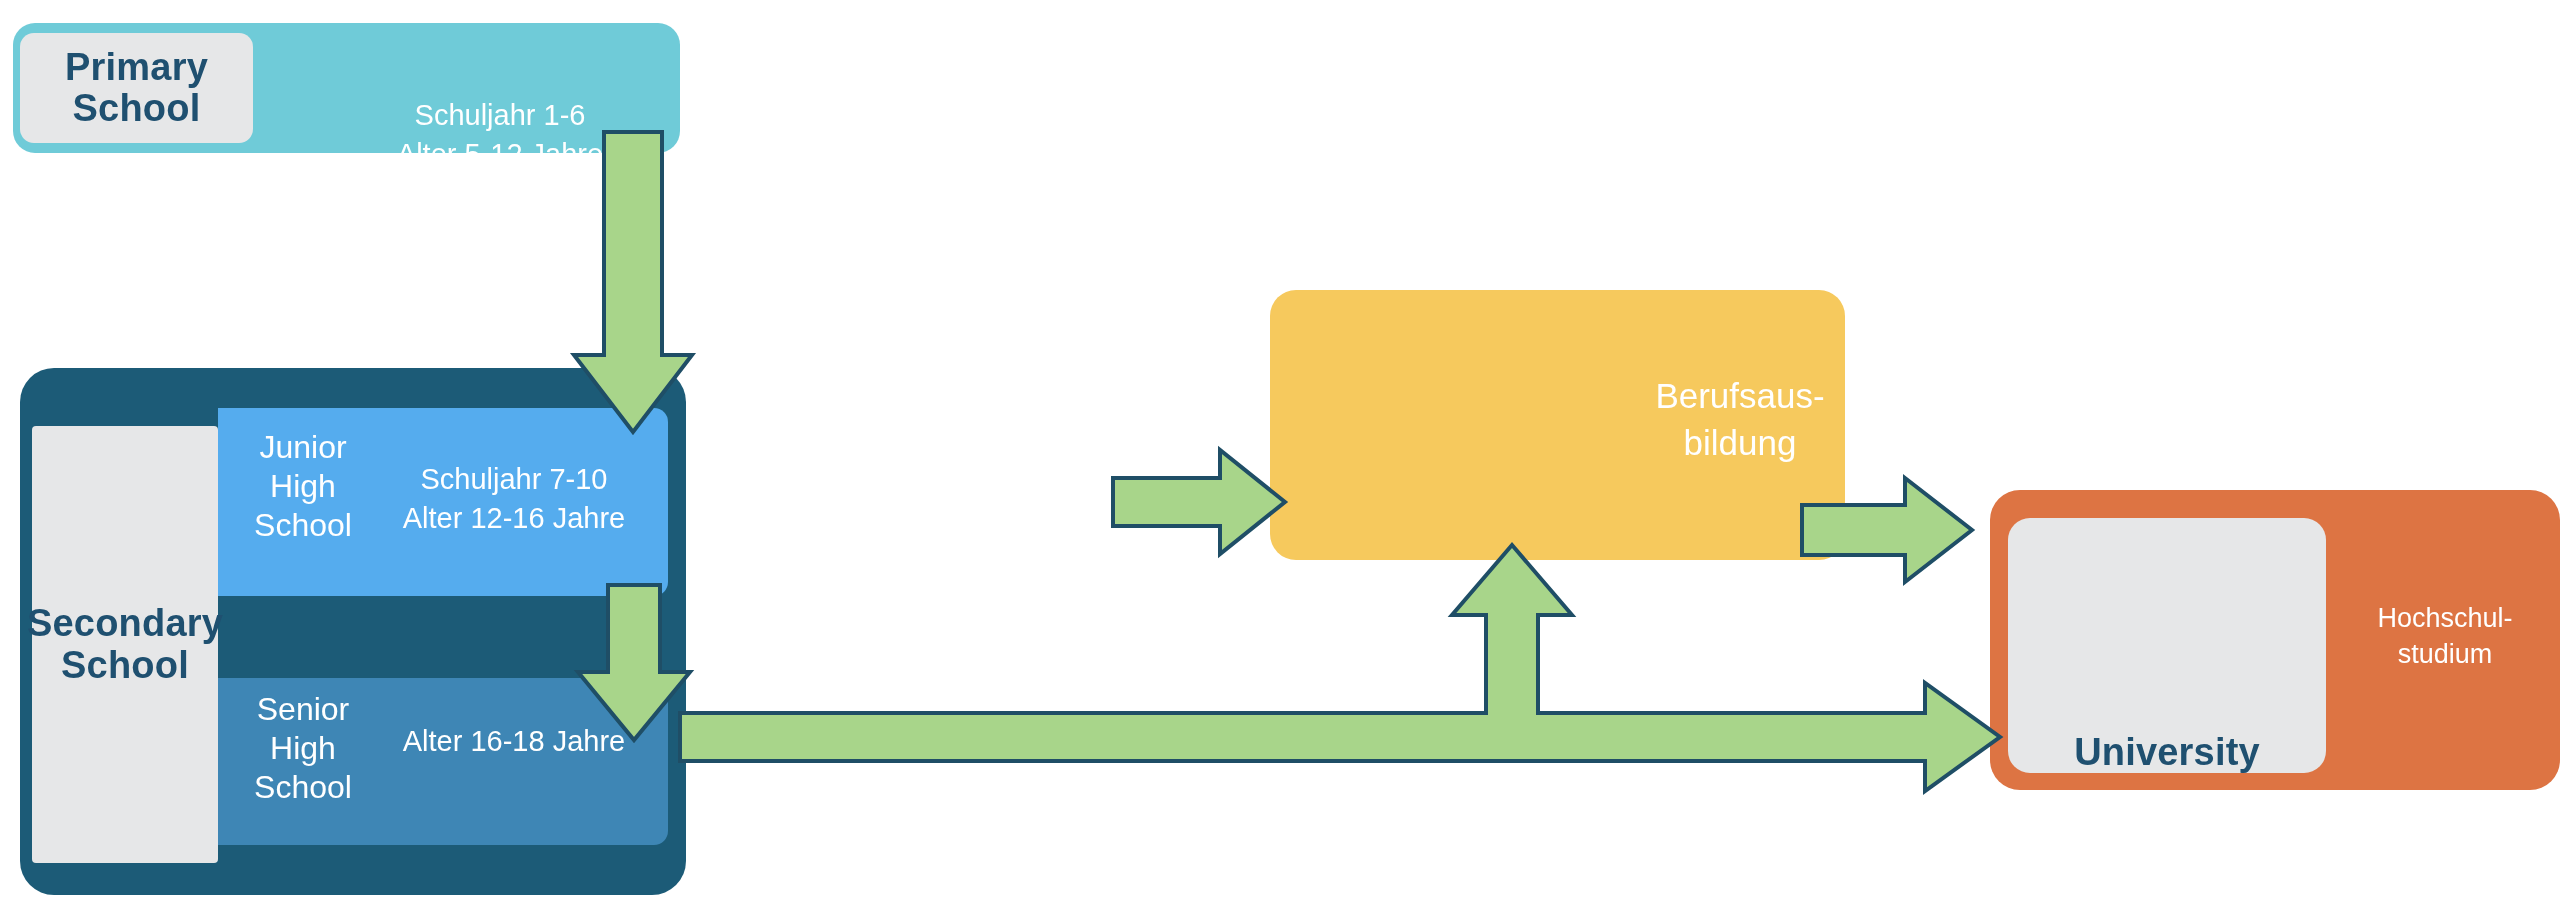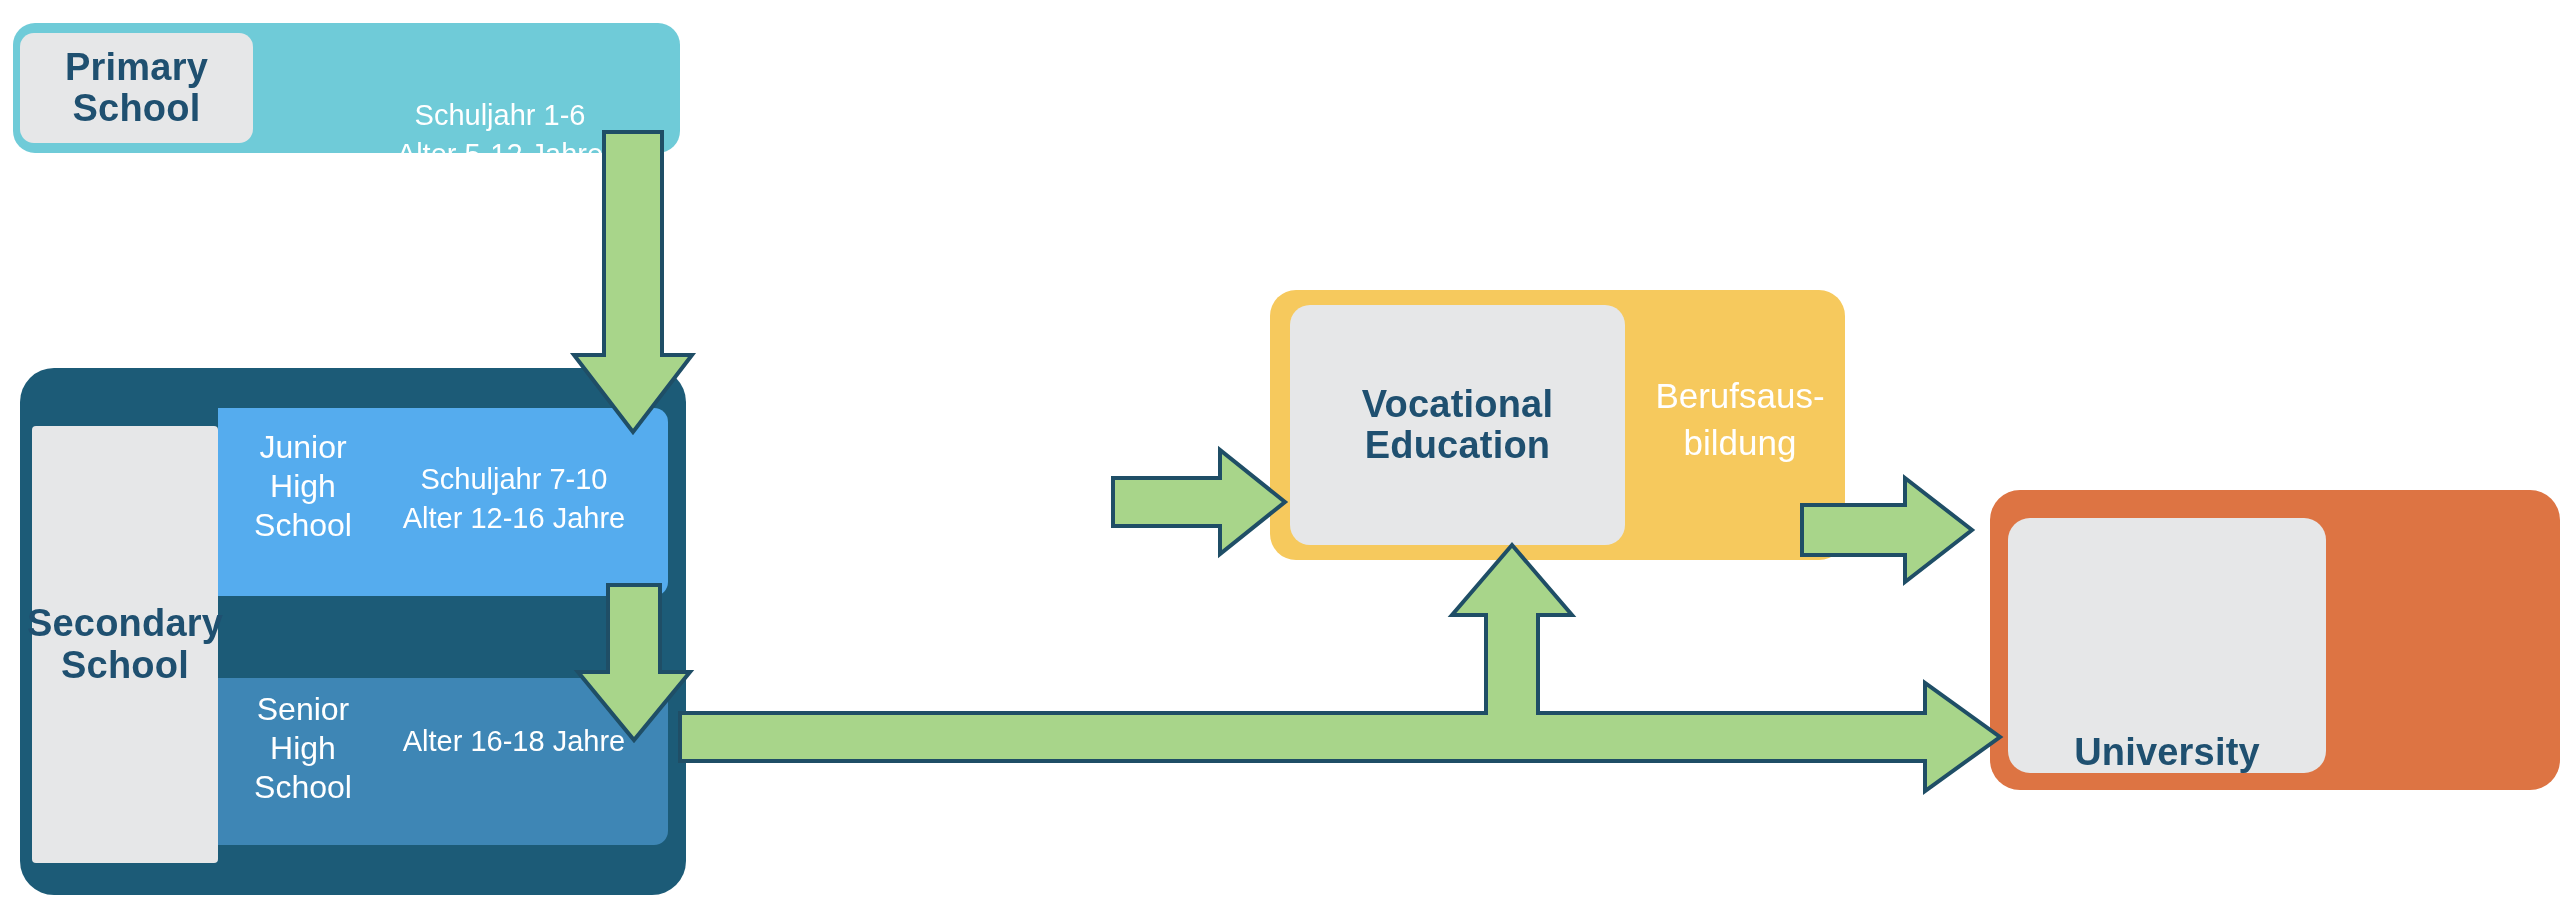--- a/index.html
+++ b/index.html
@@ -92,34 +92,32 @@
   <div class="stage-name" style="left:228px;top:690px;width:150px;">
     <div>Senior</div>
     <div>High</div>
     <div>School</div>
   </div>
   <div class="side-label" style="left:364px;top:722px;width:300px;">
     <div>Alter 16-18 Jahre</div>
   </div>
 
   <div class="band" id="vocational-band"></div>
-  <div id="vocational-card">
-    <div class="card-title">
-      <div>Vocational</div>
-      <div>Education</div>
-    </div>
-  </div>
   <div class="side-label" style="left:1640px;top:372px;width:200px;font-size:35px;">
     <div>Berufsaus-</div>
     <div>bildung</div>
   </div>
 
   <div class="band" id="university-band"></div>
   <div id="university-card">
     <div class="card-title">University</div>
+  </div>
+  <div class="side-label" style="left:2340px;top:600px;width:210px;font-size:27px;">
+    <div>Hochschul-</div>
+    <div>studium</div>
   </div>
 
   <svg id="arrows" viewBox="0 0 2560 916" width="2560" height="916">
     <g fill="#A8D58A" stroke="#1F4E66" stroke-width="4" stroke-linejoin="miter">
 
       <polygon points="604,132 662,132 662,355 692,355 633,432 574,355 604,355"></polygon>
 
       <polygon points="608,585 660,585 660,672 690,672 634,740 578,672 608,672"></polygon>
 
       <polygon points="1113,478 1220,478 1220,450 1285,502 1220,554 1220,526 1113,526"></polygon>

